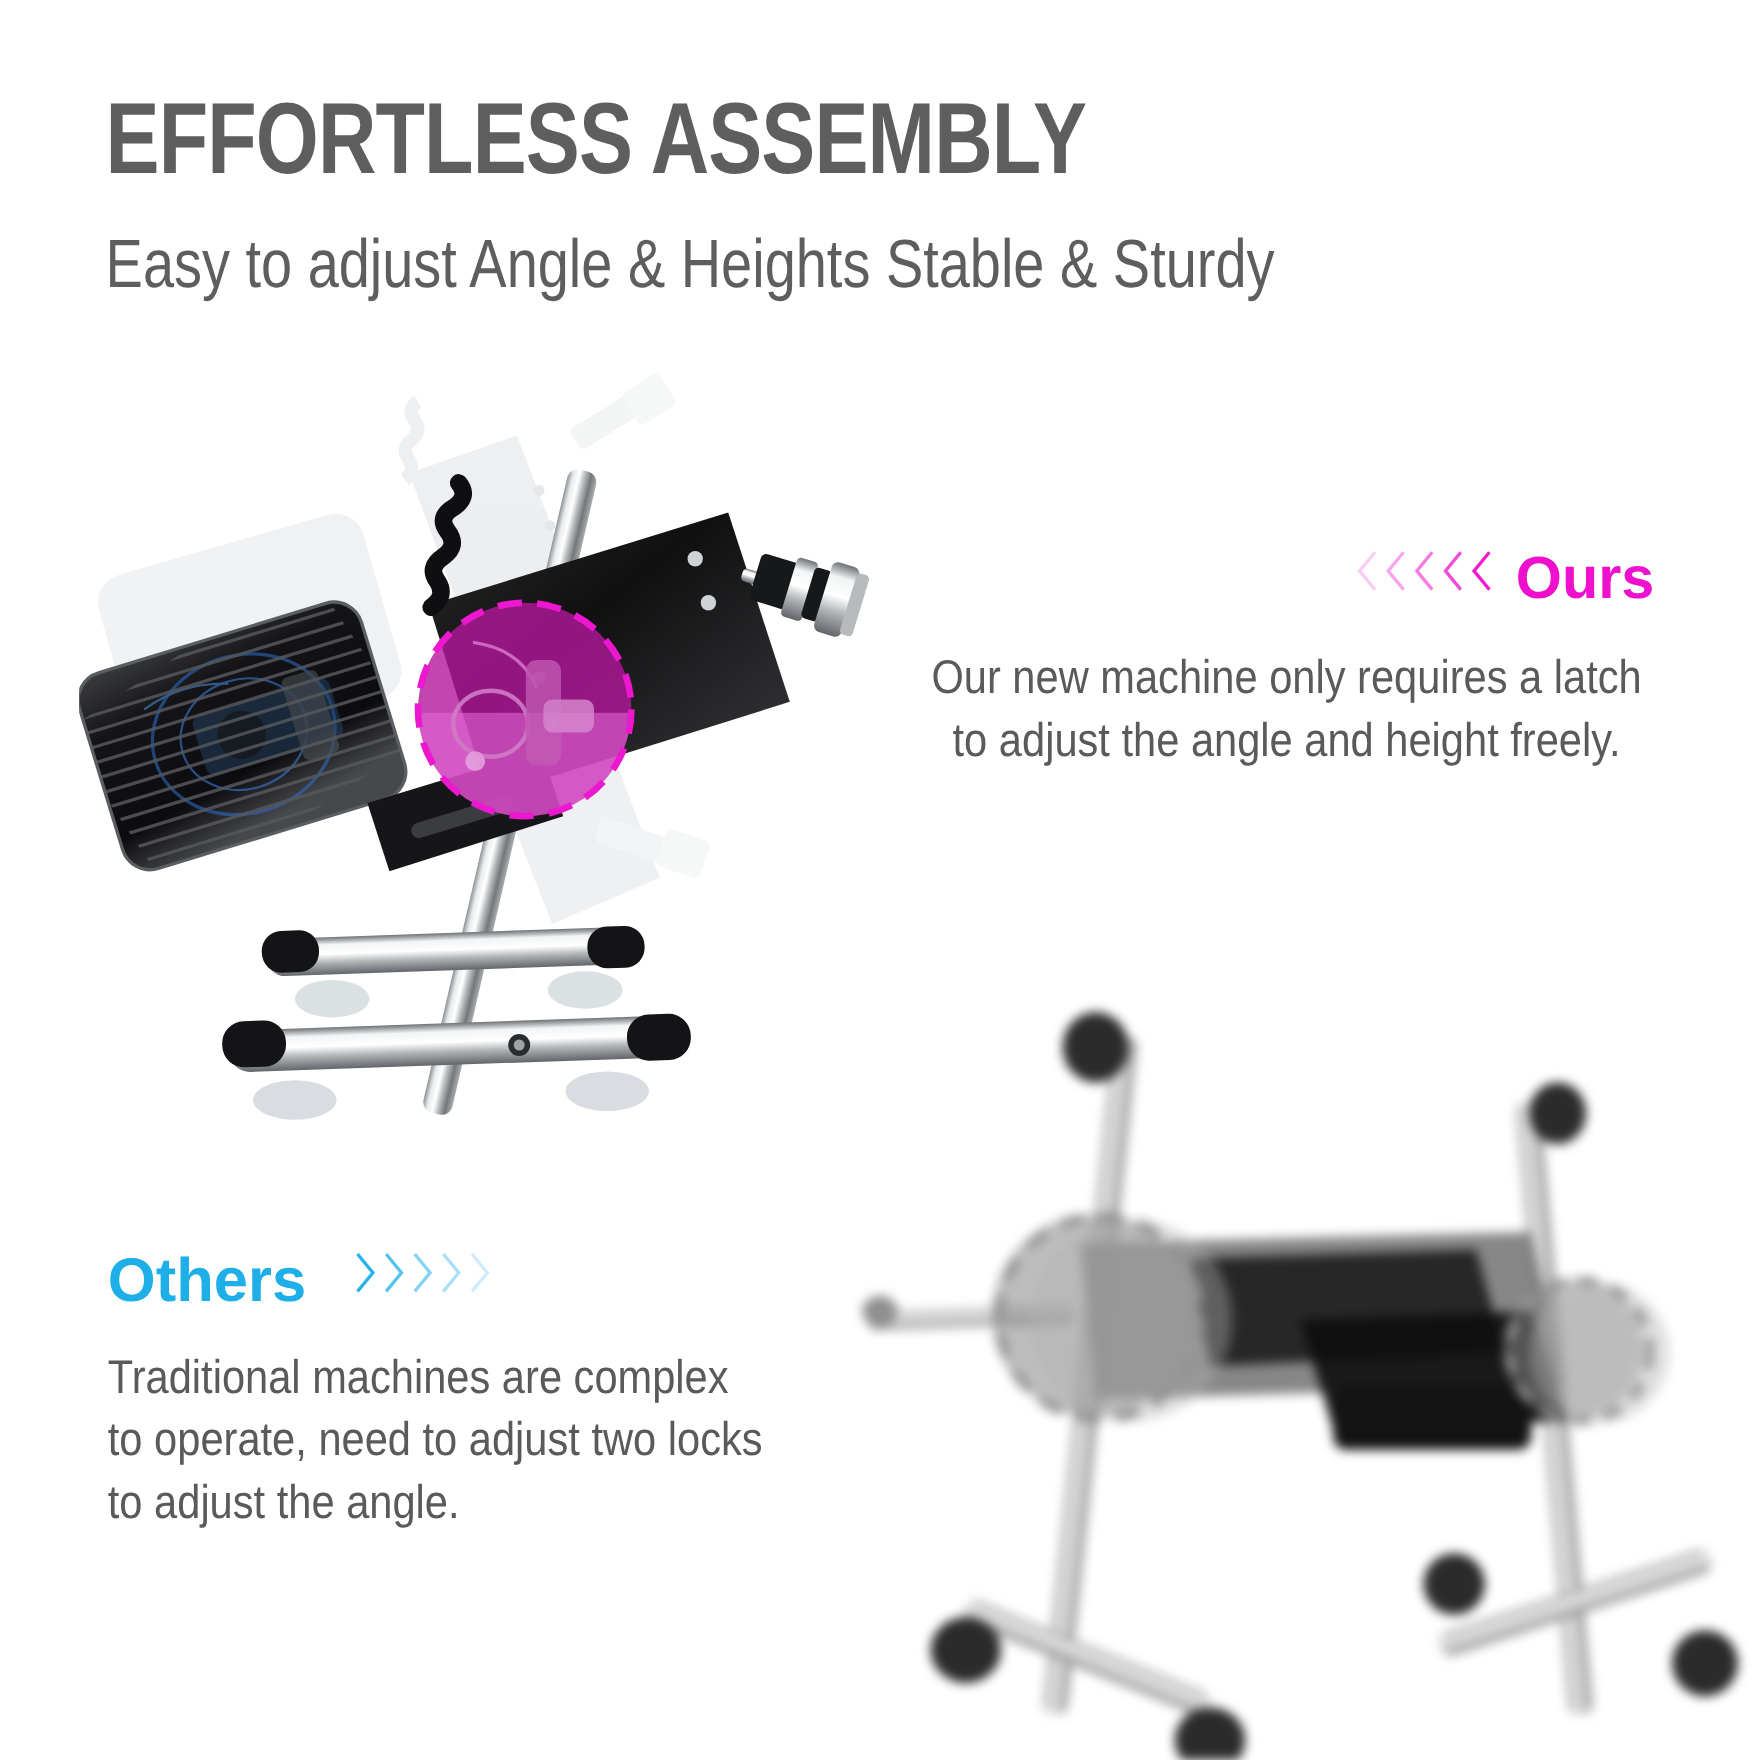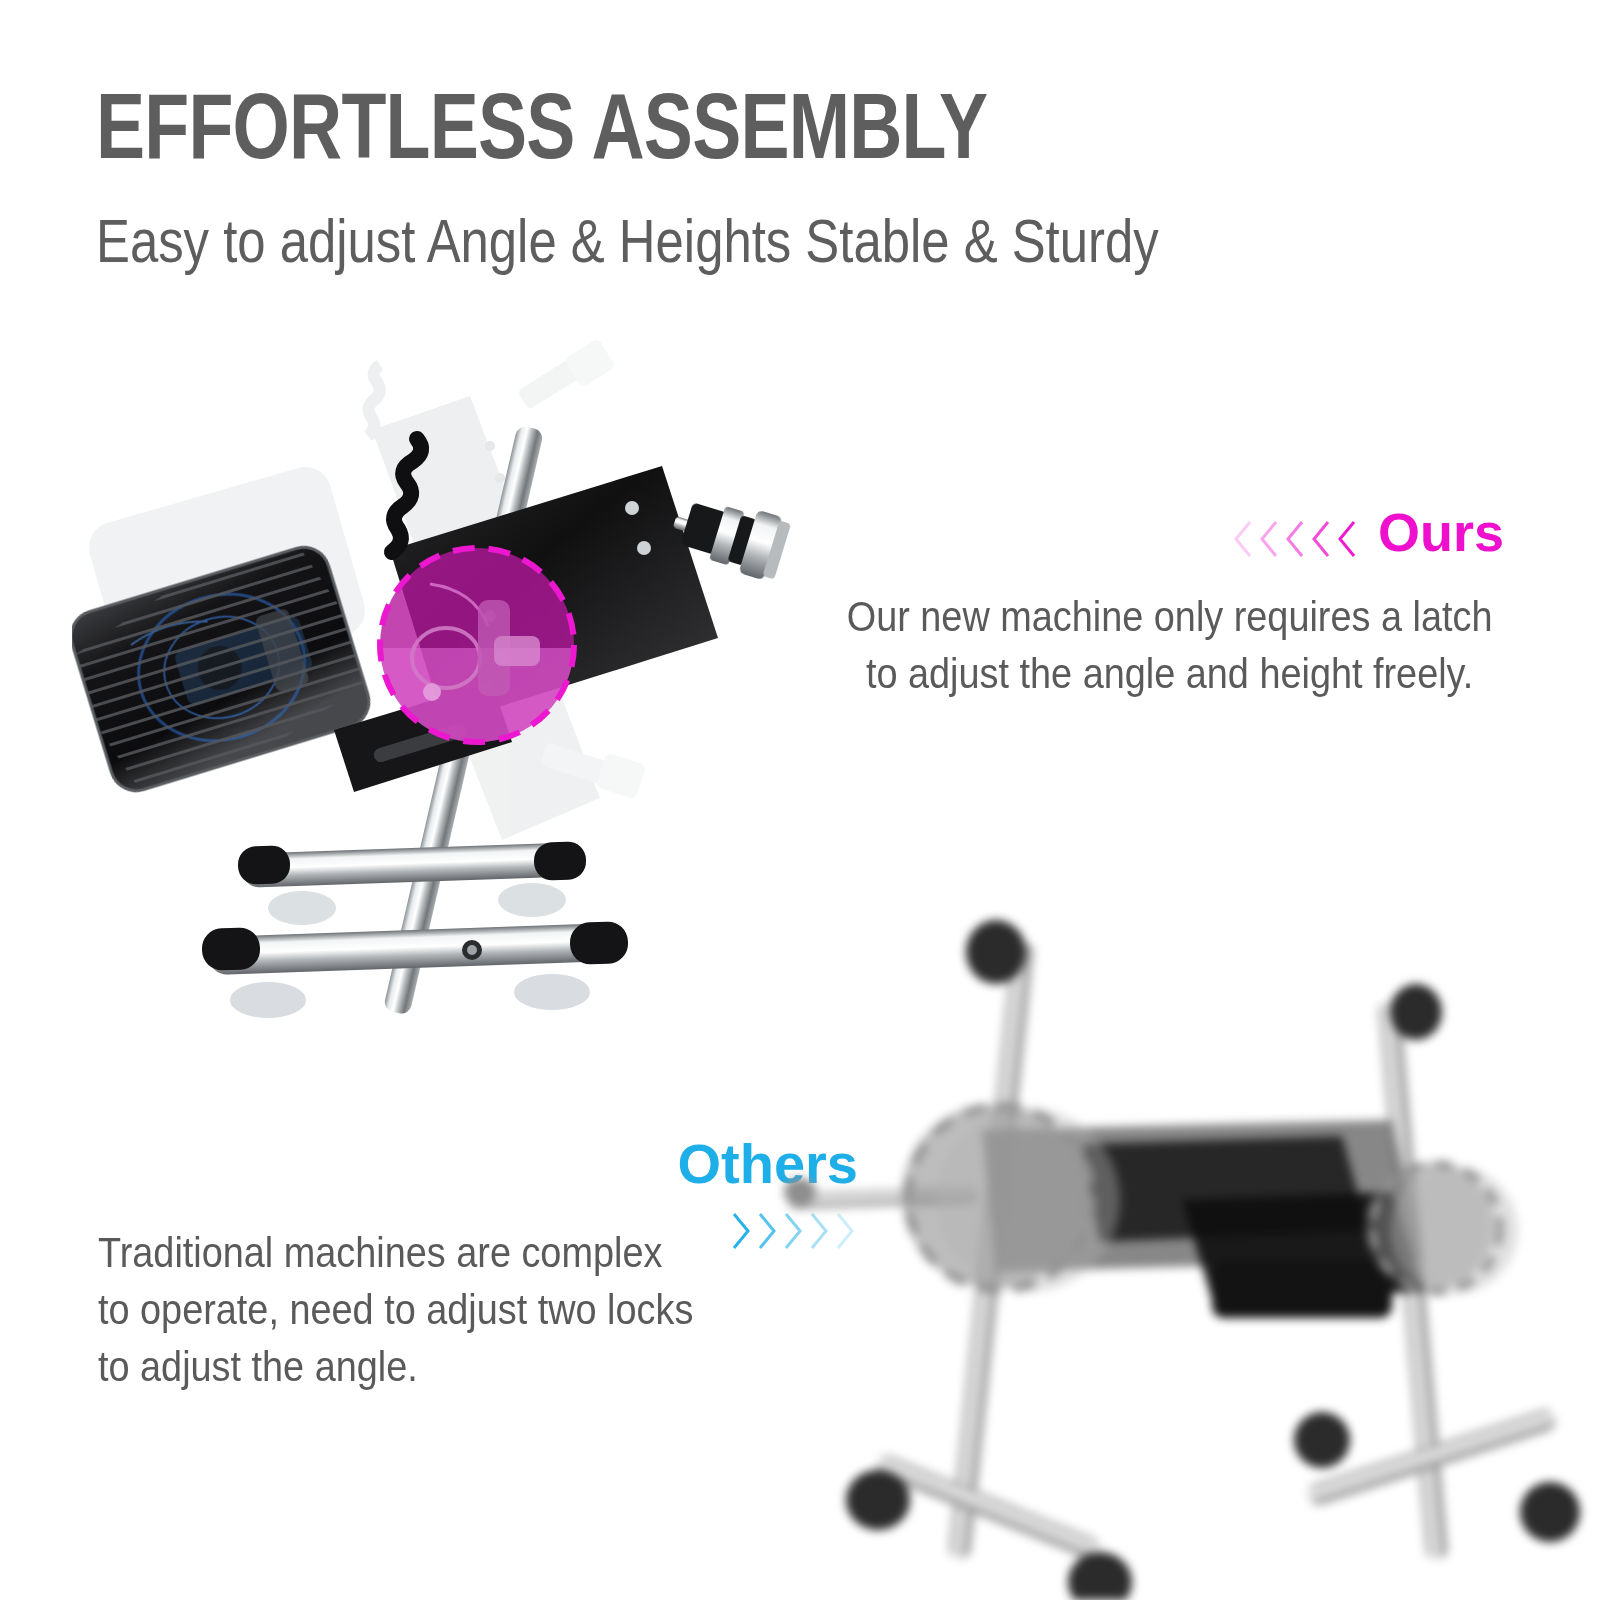--- a/index.html
+++ b/index.html
@@ -51,21 +51,21 @@
   
   #ours-block {
     position: absolute;
     right: 108px;
     top: 498px;
     width: 760px;
     text-align: right;
   }
   .brand-row {
     display: flex;
-    align-items: flex-end;
+    align-items: flex-start;
     justify-content: flex-end;
     gap: 18px;
     height: 62px;
   }
   .chev-group {
     display: flex;
     align-items: center;
     gap: 0px;
   }
   .chev {
@@ -99,21 +99,20 @@
   
   #others-block {
     position: absolute;
     left: 86px;
     top: 1136px;
     width: 760px;
     text-align: left;
   }
   #others-block .brand-row {
     justify-content: flex-start;
-    flex-direction: column;
   }
   #others-body {
     margin-top: 26px;
     font-family: "Liberation Sans", sans-serif;
     font-size: 43px;
     line-height: 57px;
     color: #5a5a5a;
     transform: scaleX(0.88);
     transform-origin: left top;
     text-align: left;

